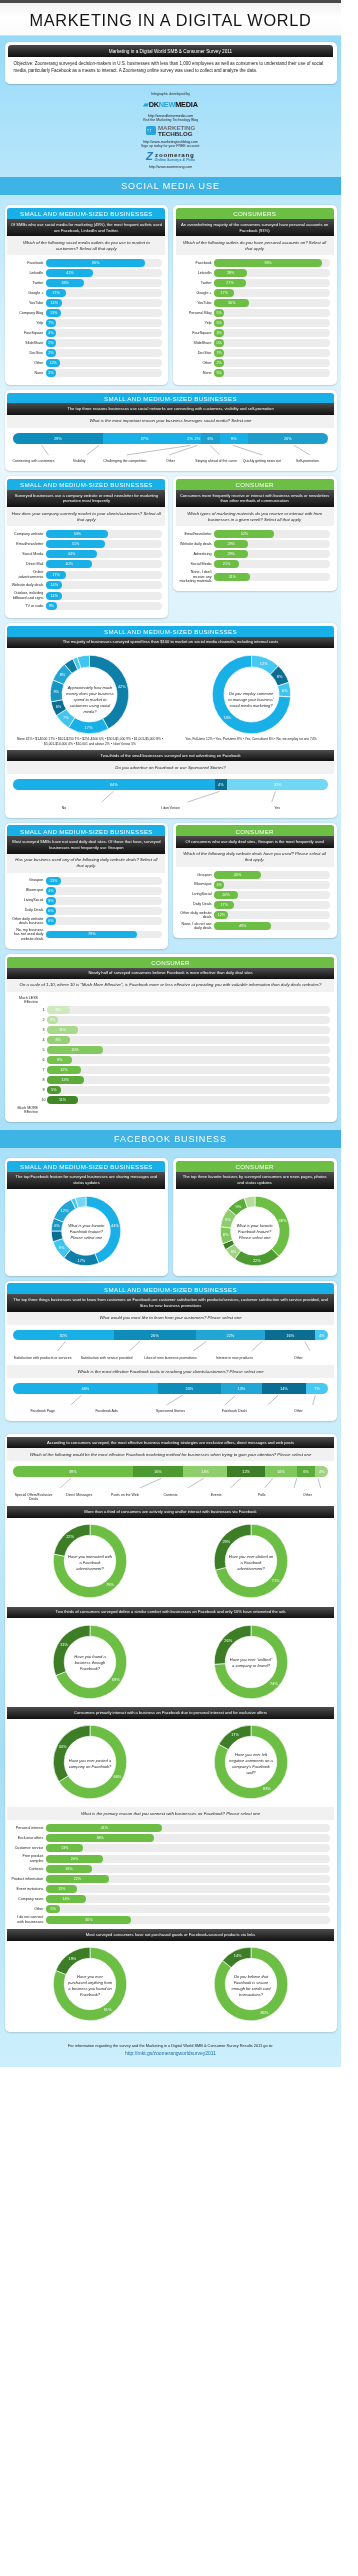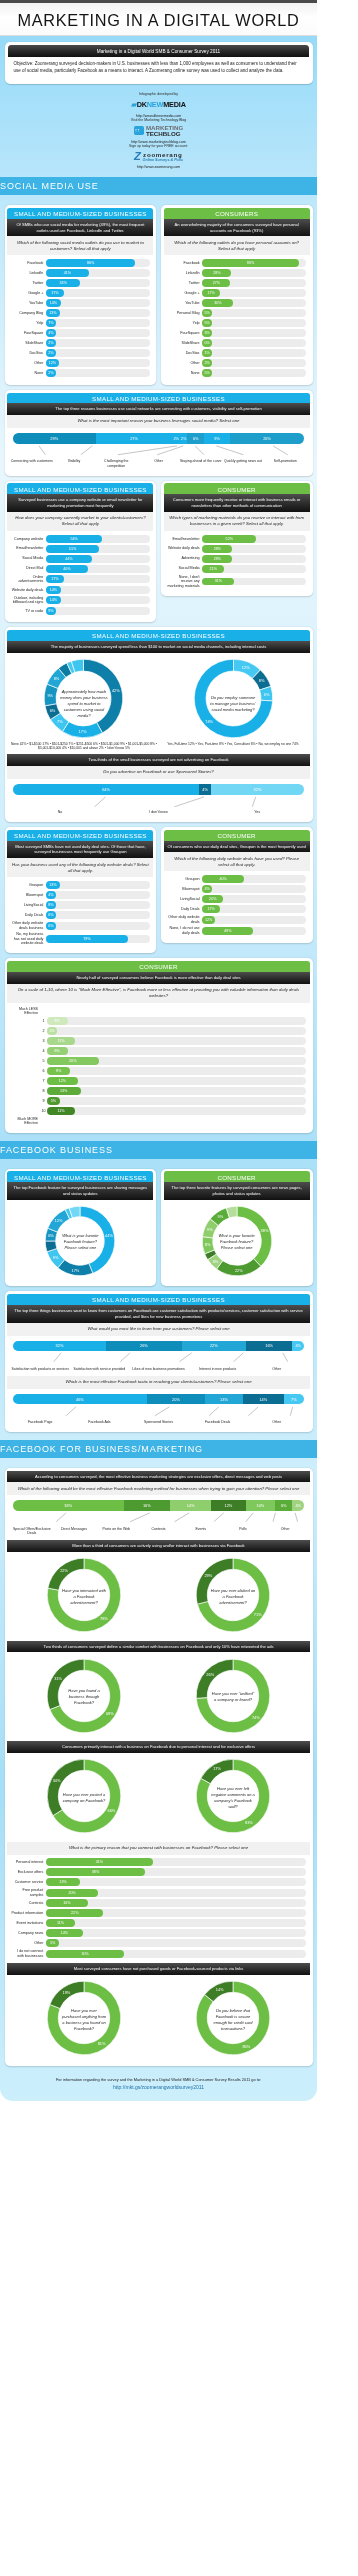--- a/index.html
+++ b/index.html
@@ -2,23 +2,23 @@
 <html style="font-size:9px"><head>
 <meta charset="utf-8">
 <title>Marketing in a Digital World</title>
 <style>
   * { box-sizing: border-box; margin: 0; padding: 0; }
   html, body {
     width: 359px;
     font-family: "Liberation Sans", sans-serif;
     background: #ffffff;
   }
-  .page { width: 317px; position: relative; background:
+  .page { width: 341px; position: relative; background:
       linear-gradient(180deg,#8ed8f8 0%, #bfe8fb 10%, #e9f7fd 22%, #cfeefc 40%, #a9e0f8 55%, #cdeefc 70%, #a5def7 85%, #cdeffc 100%);
-      padding-bottom: 0; border-radius: 13px; }
+      padding-bottom: 0; }
   .topbar { height: 2.8px; background: #4a4a4a; }
   .title-band {
     background: linear-gradient(180deg,#f2f2f2 0%, #ffffff 45%, #fbfbfb 100%);
     padding: 7.8px 0 5.6px 0; text-align: center; border-bottom: 0.6px solid #dcdcdc;
   }
   .title-band h1 {
     font-size: 16.3px; font-weight: normal; letter-spacing: 0.7px; color: #151515;
     font-family: "Liberation Sans", sans-serif;
   }
   
@@ -45,21 +45,21 @@
   .logo-mtb { font-size: 6.2px; font-weight: bold; line-height: .92; text-align: left; }
   .logo-mtb .g { color: #6d6e71; } .logo-mtb .d { color: #2b2b2b; }
   .mtb-bubble { width: 10.6px; height: 9.5px; background: #29a3dc; border-radius: 1.7px;
      display: inline-block; margin-right: 1.7px; position: relative; vertical-align: middle; }
   .mtb-bubble:after { content:"↑↑"; color:#fff; font-size: 5px; position:absolute; left:1.1px; top:1.1px; }
   .logo-zoom { font-size: 6.2px; font-weight: bold; color: #2b2b2b; letter-spacing: 0.7px; }
   .logo-zoom .sub { display:block; font-size: 3.7px; font-style: italic; letter-spacing: 0; color:#2b7fb5; }
   .zglyph { color:#2b7fb5; font-size: 11.2px; font-weight: bold; font-style: italic; margin-right: 1.7px; }
   
   .section-banner {
-    background: #3eb3e5; color: #fff; font-size: 9px;
+    background: #3eb3e5; color: #fff; text-align: center; font-size: 9px;
     letter-spacing: 0.9px; padding: 3.9px 0; margin: 1.1px 0 4.5px 0;
   }
   
   .cols { display: flex; gap: 4.5px; }
   .col { flex: 1; min-width: 0; }
   .panel { background: #fff; border-radius: 5px; box-shadow: 0 0.6px 1.7px rgba(0,0,0,.16);
            padding: 2.8px; margin-bottom: 5px; }
   .p-hdr { color: #fff; text-align: center; font-size: 6.2px; letter-spacing: 0.3px;
            padding: 2.2px 0 1.7px 0; border-radius: 2.8px 2.8px 0 0; }
   .p-hdr.blue { background: #19b0e8; }
@@ -804,21 +804,20 @@
       <div class="callouts">
           <div class="callout">Facebook Page</div>
           <div class="callout">Facebook Ads</div>
           <div class="callout">Sponsored Stories</div>
           <div class="callout">Facebook Deals</div>
           <div class="callout">Other</div>
         </div>
     </div>
   </div>
 
-  <div class="section-banner">FACEBOOK FOR BUSINESS/MARKETING</div>
 
   <div class="wrap">
     <div class="panel">
       <div class="p-sub">According to consumers surveyed, the most effective business marketing strategies are exclusive offers, direct messages and web posts</div>
       <div class="p-q">Which of the following would be the most effective Facebook marketing method for businesses when trying to gain your attention? Please select one</div>
       <div class="stackwrap">
           <div class="stack">
             <div class="seg" style="background: rgb(108, 190, 69); width: 38%;">38%</div>
             <div class="seg" style="background: rgb(76, 154, 48); width: 16%;">16%</div>
             <div class="seg" style="background: rgb(143, 206, 108); width: 14%;">14%</div>

